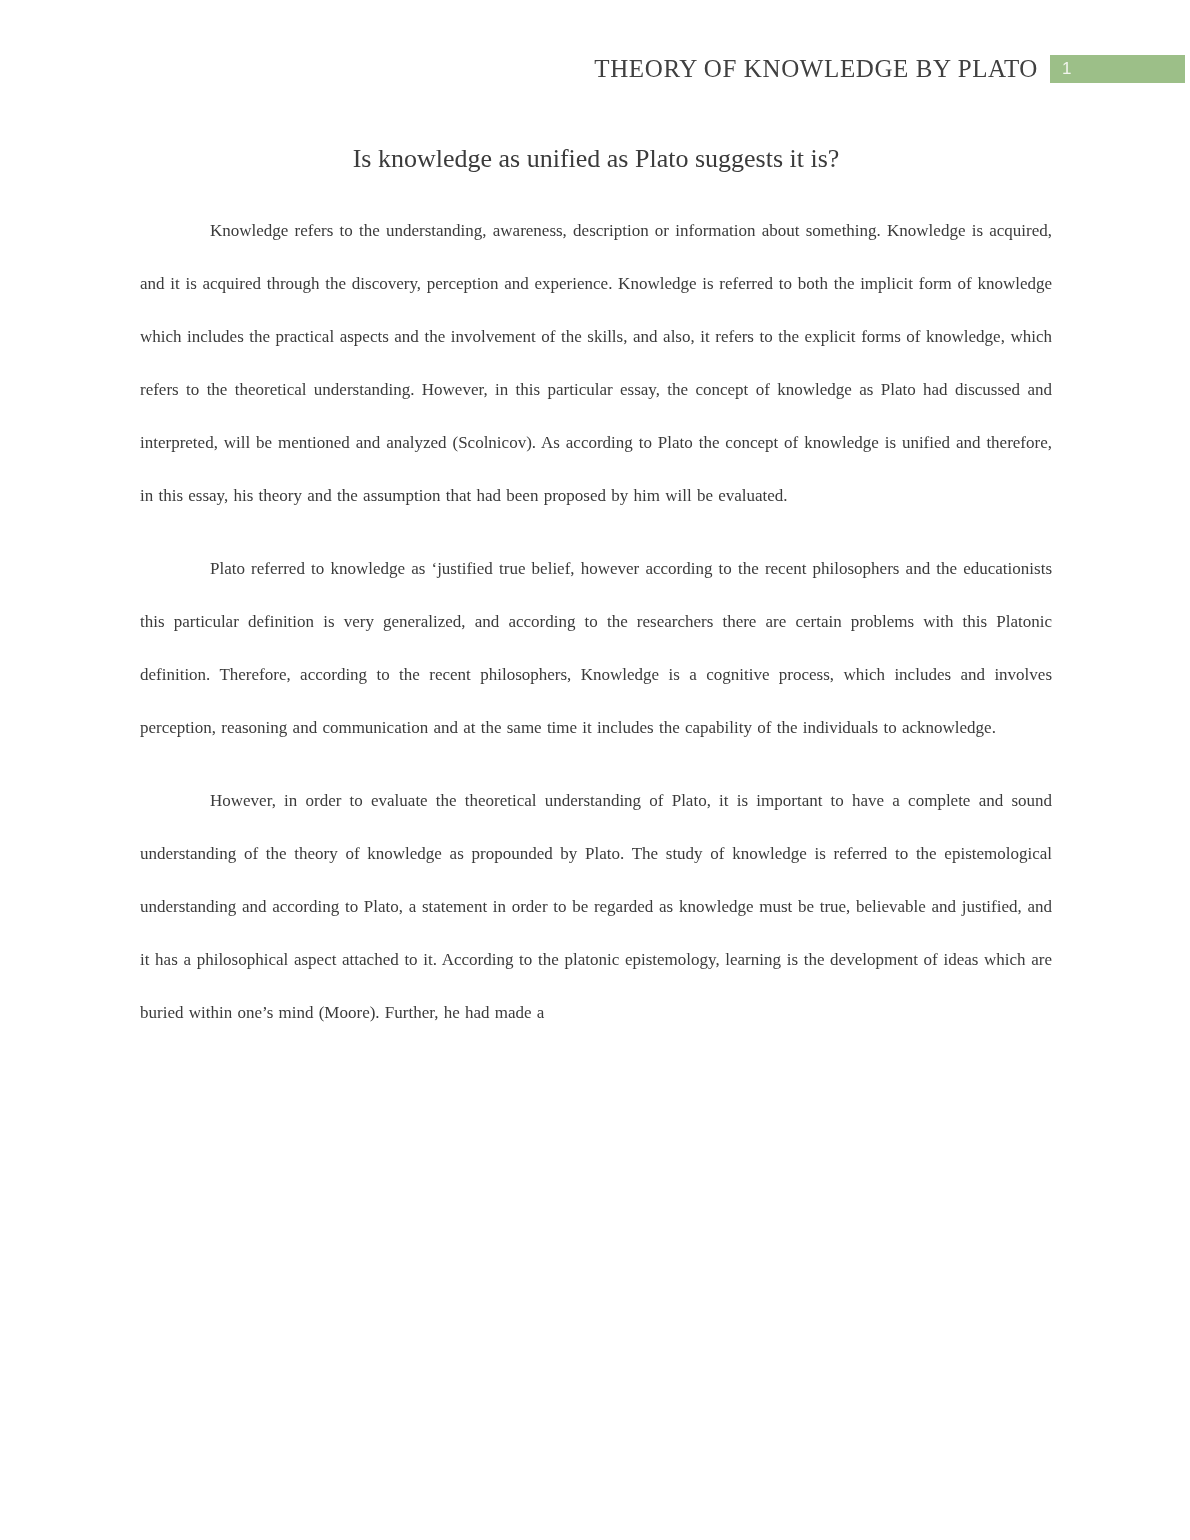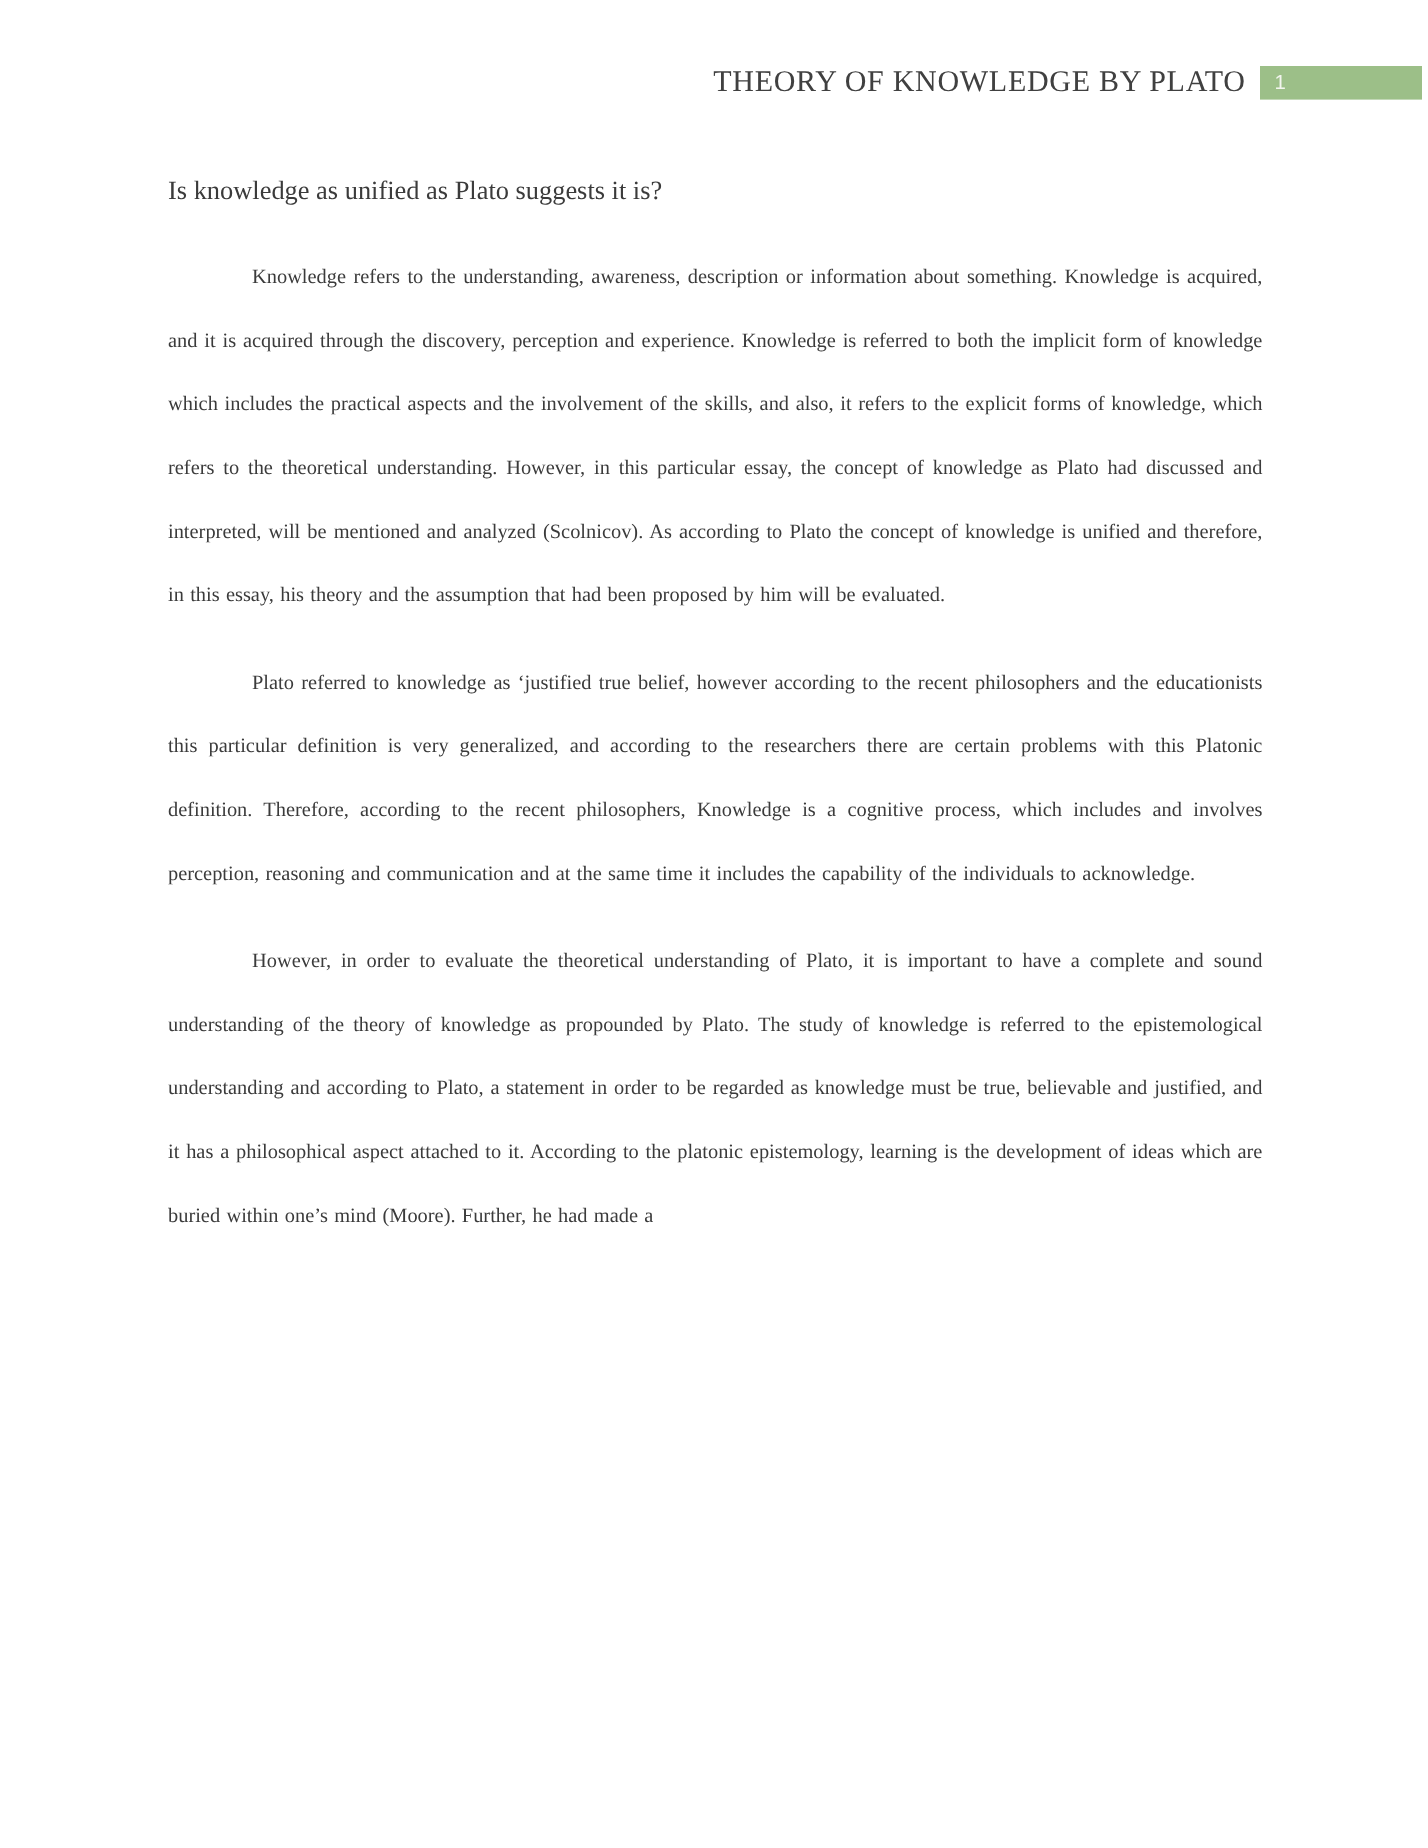--- a/index.html
+++ b/index.html
@@ -47,22 +47,23 @@
     box-sizing: border-box;
     font-family: "Liberation Sans", sans-serif;
   }
   .content {
     position: absolute;
     top: 132px;
     left: 140px;
     width: 912px;
   }
   .essay-title {
-    font-size: 22px;
+    font-size: 26px;
     font-weight: normal;
+    text-align: center;
     margin: 0 0 19px 0;
     line-height: 53px;
     color: #3b3b3b;
   }
   .body-paragraph {
     font-size: 17px;
     line-height: 53px;
     text-align: justify;
     text-indent: 70px;
     margin: 0 0 20px 0;

